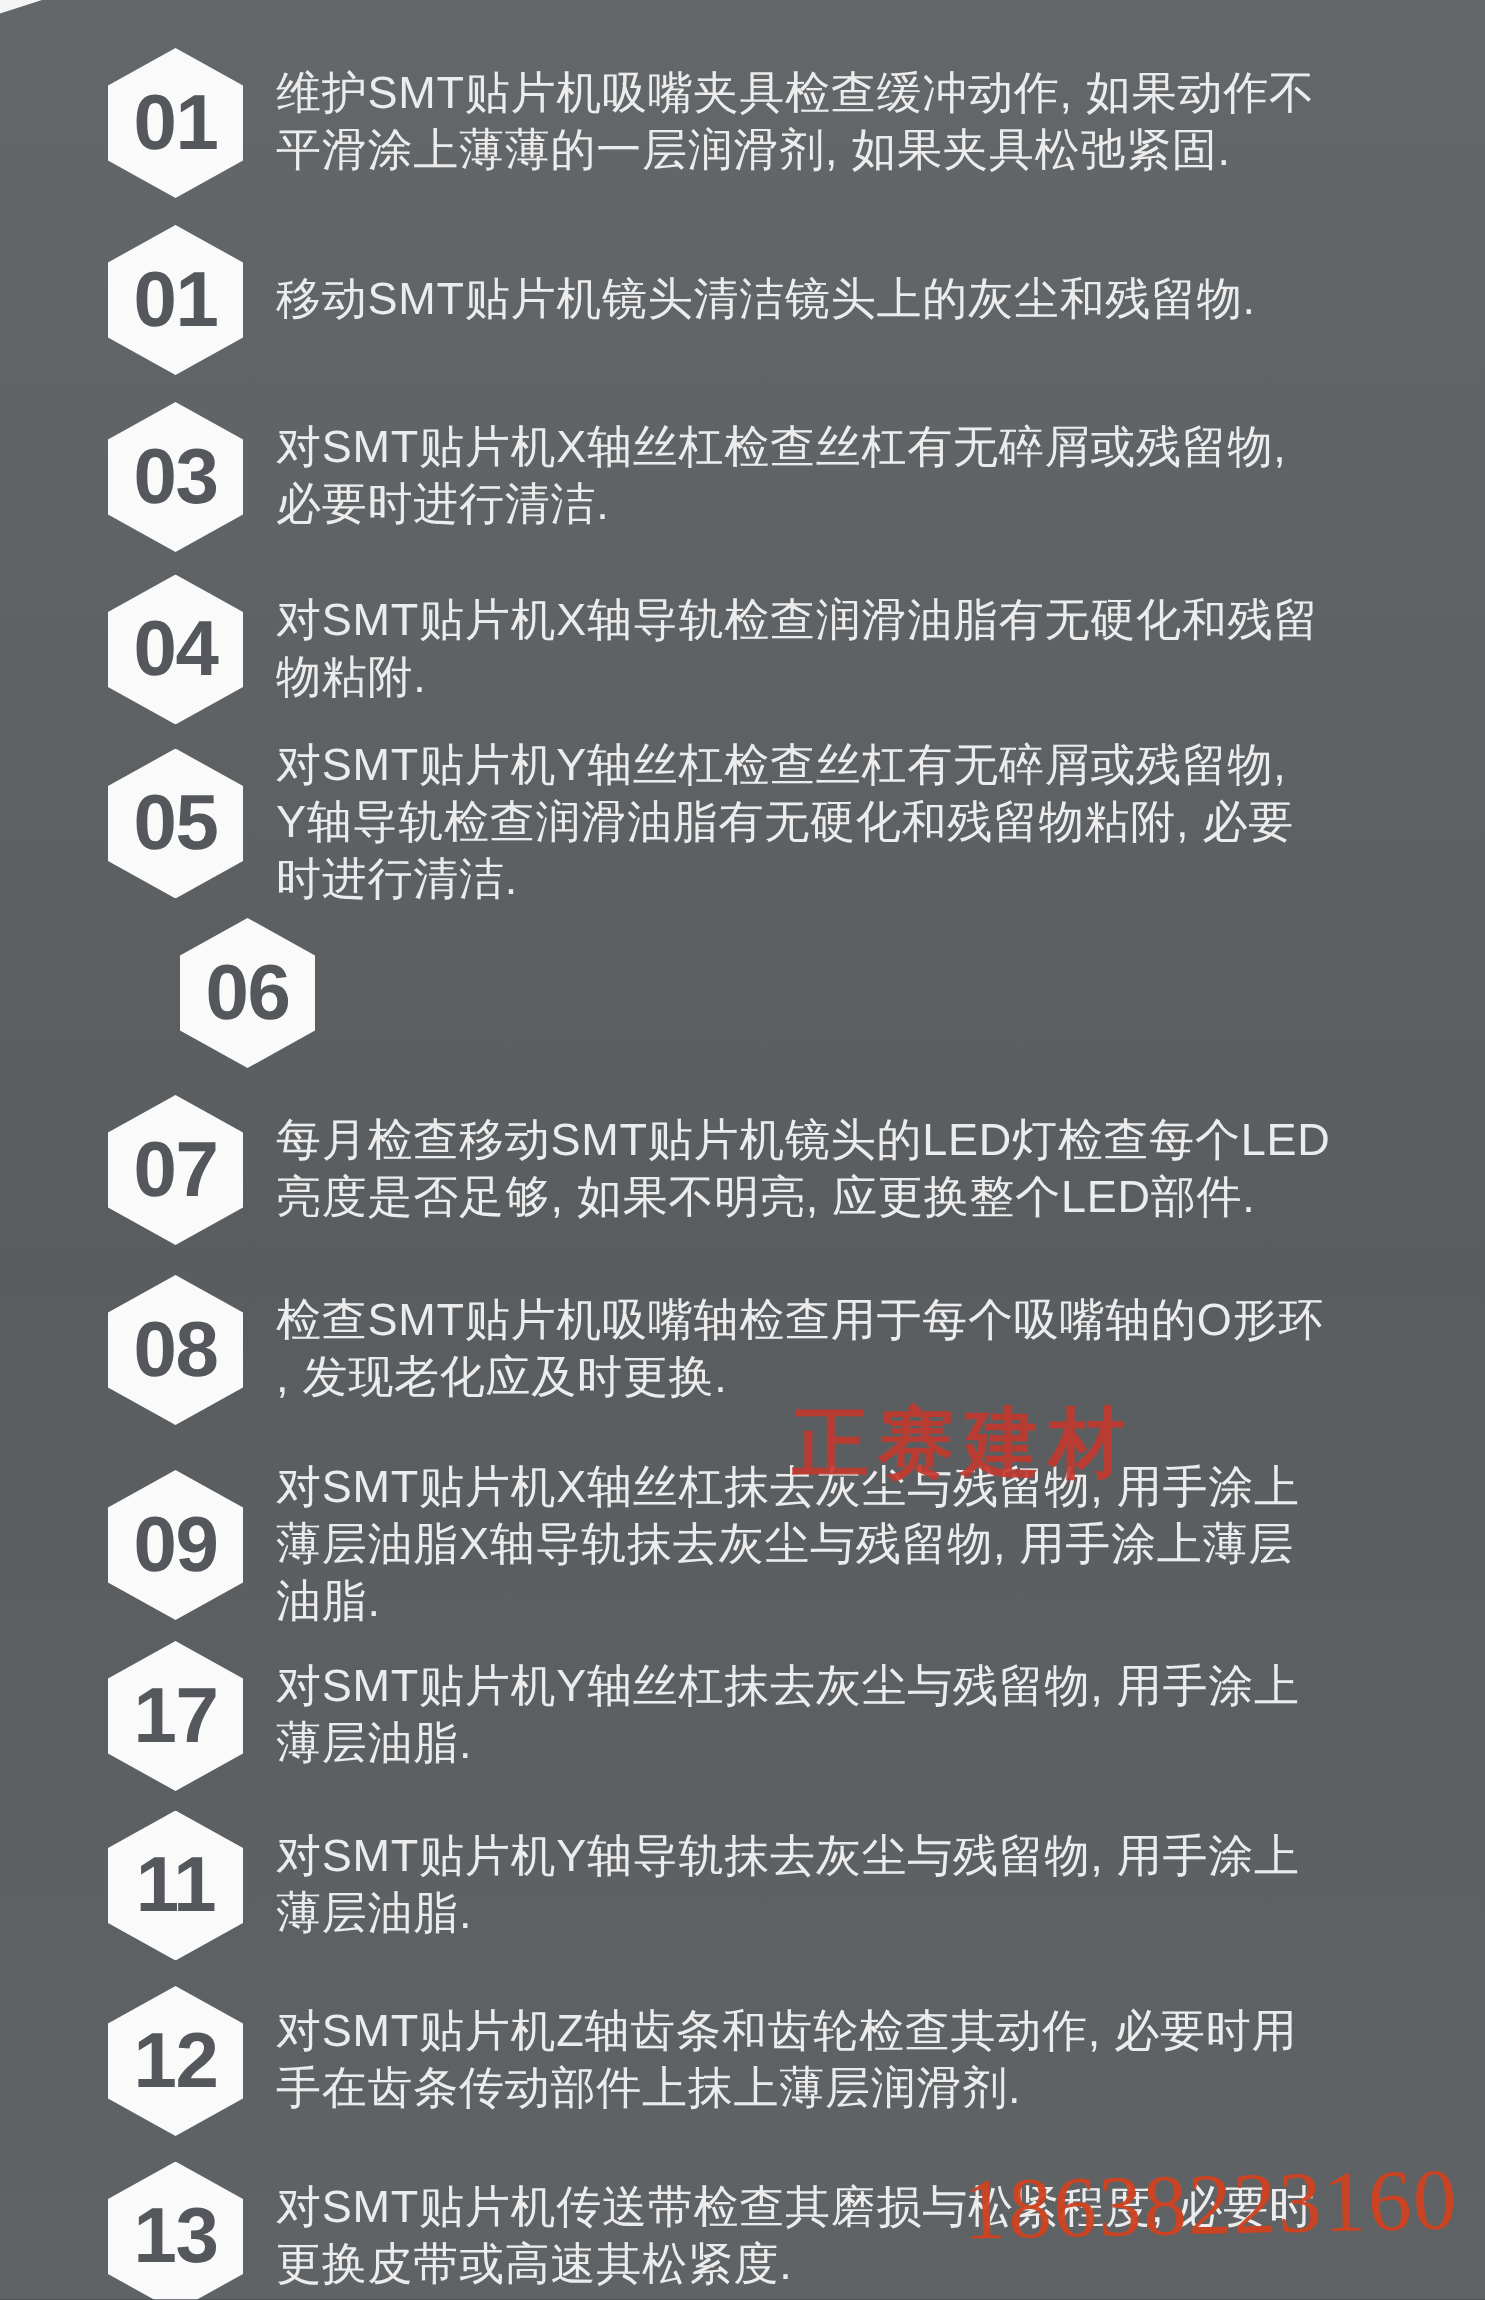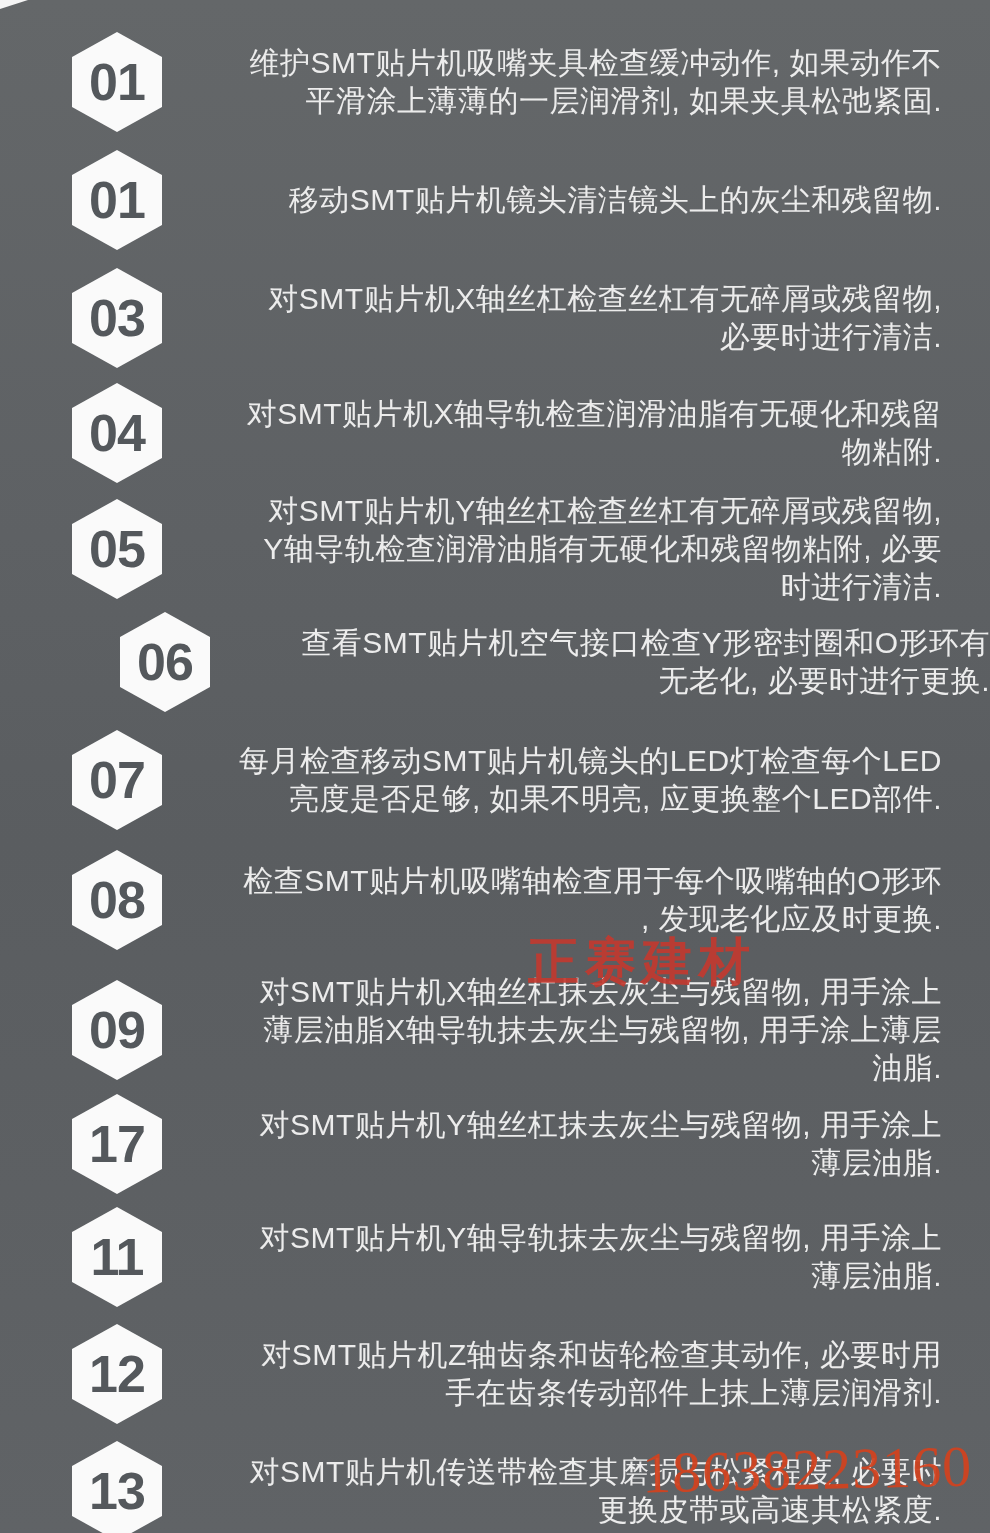--- a/index.html
+++ b/index.html
@@ -6,21 +6,20 @@
   body {
     font-family: "Liberation Sans", sans-serif;
     background: #4a4d50;
   }
   .canvas {
     position: relative;
     width: 990px;
     height: 1533px;
     overflow: hidden;
     background: linear-gradient(180deg, #646769 0%, #5e6164 35%, #5a5d60 55%, #606366 100%);
-    text-align: right;
   }
   
   .corner-sliver {
     position: absolute;
     top: 0; left: 0;
     width: 0; height: 0;
     border-top: 9px solid #f5f5f5;
     border-right: 28px solid transparent;
   }
   .steps { position: absolute; inset: 0; }
@@ -56,21 +55,21 @@
     justify-content: center;
   }
   .num {
     font-size: 52px;
     font-weight: 700;
     color: #54585c;
     letter-spacing: -1px;
     line-height: 1;
   }
   .txt {
-    margin-left: 38px;
+    margin-left: 22px;
     width: 742px;
     font-size: 30px;
     line-height: 38px;
     letter-spacing: 0.5px;
     color: #ececec;
     white-space: pre-line;
   }
   .watermark {
     position: absolute;
     left: 528px;
@@ -141,22 +140,20 @@
       </div>
       <div class="txt">对SMT贴片机Y轴丝杠检查丝杠有无碎屑或残留物,
 Y轴导轨检查润滑油脂有无硬化和残留物粘附, 必要
 时进行清洁.</div>
     </div>
 
     <div class="row r6">
       <div class="hex">
         <span class="num">06</span>
       </div>
-      <div class="txt">查看SMT贴片机空气接口检查Y形密封圈和O形环有
-无老化, 必要时进行更换.</div>
     </div>
 
     <div class="row r7">
       <div class="hex">
         <span class="num">07</span>
       </div>
       <div class="txt">每月检查移动SMT贴片机镜头的LED灯检查每个LED
 亮度是否足够, 如果不明亮, 应更换整个LED部件.</div>
     </div>
 

